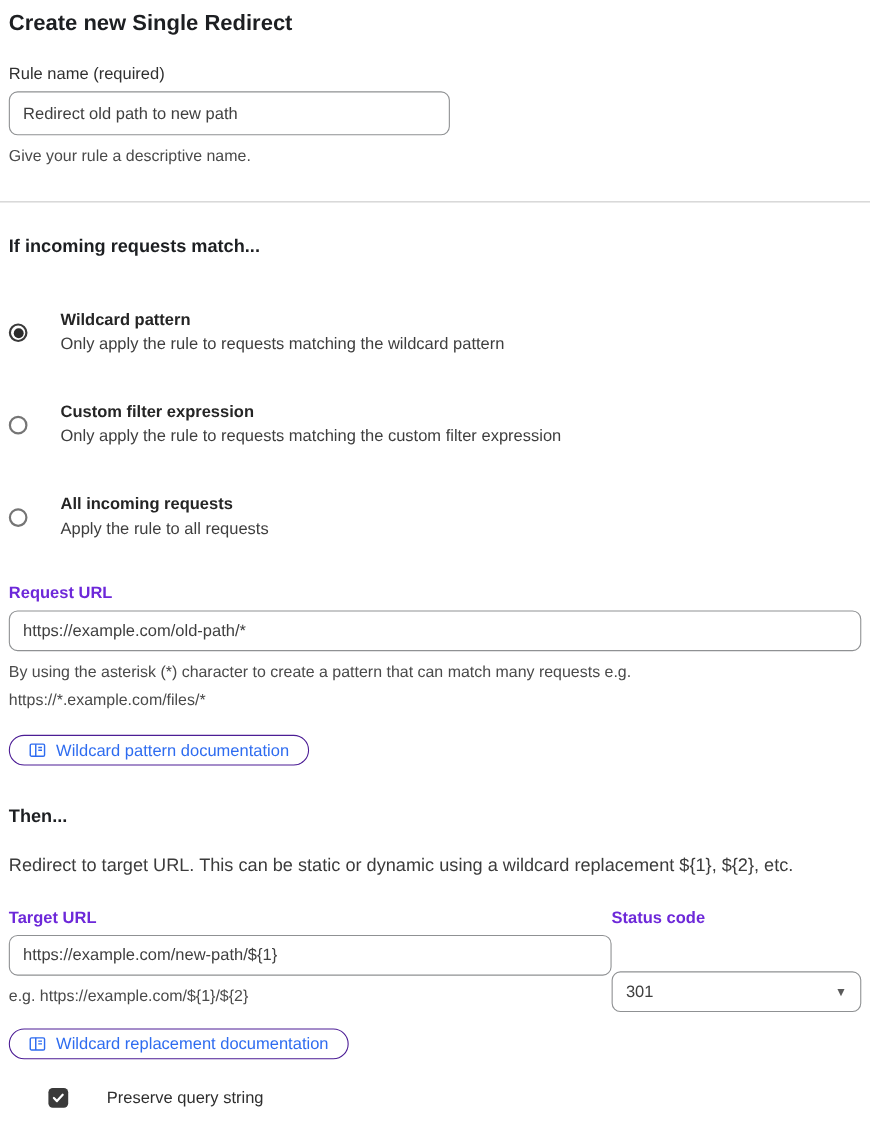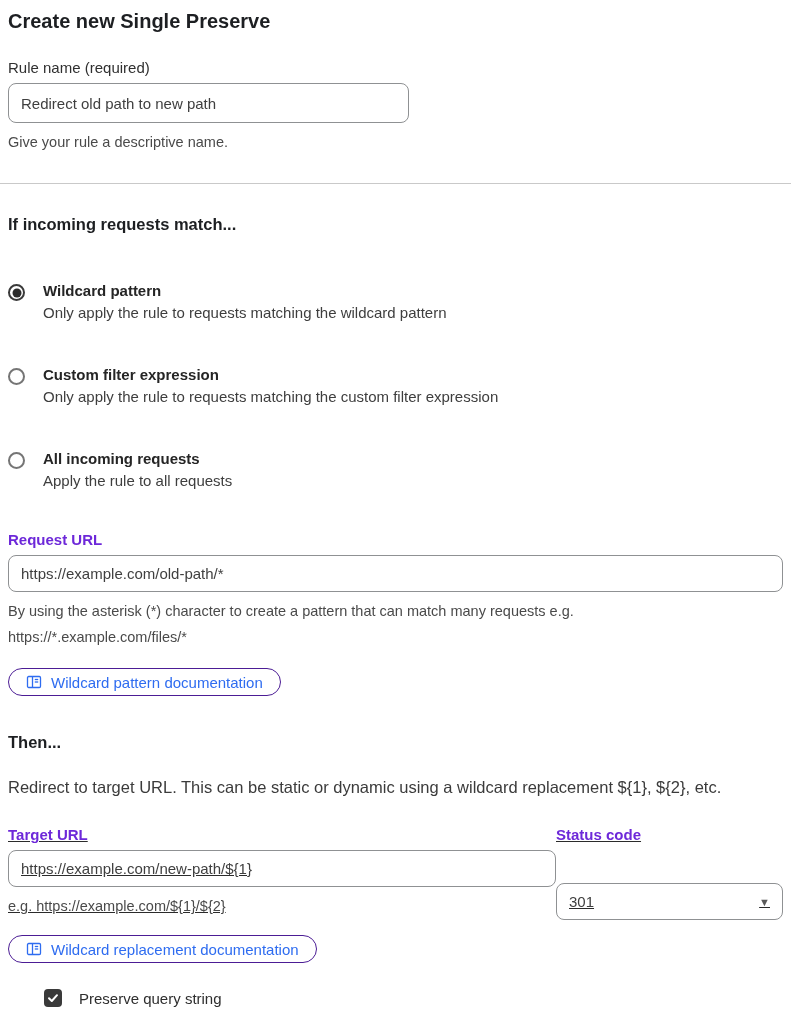--- a/index.html
+++ b/index.html
@@ -18,71 +18,71 @@
     height:40px; border:1px solid #8f9193; border-radius:8px;
     padding:0 12px; font-size:15px; color:#3f3f3f; background:#fff;
     font-family:"Liberation Sans", sans-serif; outline:none; display:block;
   }
   .rule-name-input { width:401px; }
   .full-input { width:100%; height:37px; }
   .help-text { font-size:14.5px; color:#4a4a4a; margin-top:7px; line-height:1.75; }
   .divider { border:none; border-top:1px solid #c9c9c9; margin-top:28px; margin-left:-8px; margin-right:-8px; }
   .section-heading { font-size:16.5px; font-weight:700; color:#1d1f22; margin-top:31px; }
   .radio-group { margin-top:40px; }
-  .radio-option { display:flex; align-items:flex-start; gap:18px; margin-top:22px; padding:8px 0; cursor:pointer; }
+  .radio-option { display:flex; align-items:center; gap:30px; margin-top:22px; padding:8px 0; cursor:pointer; }
   .radio-circle {
     width:17px; height:17px; border:2px solid #3a3a3a; border-radius:50%;
     flex:none; margin-top:2px; position:relative; background:#fff;
   }
   .radio-circle.unchecked { border-color:#757575; }
   .radio-circle.checked::after {
     content:""; position:absolute; left:50%; top:50%; transform:translate(-50%,-50%);
     width:9px; height:9px; border-radius:50%; background:#2b2b2b;
   }
   .radio-title { font-weight:700; font-size:15px; color:#252525; }
   .radio-desc { font-size:15px; color:#3e3e3e; margin-top:5px; }
   .bold-label { font-weight:700; color:#6d28d9; }
   .doc-button {
     display:inline-flex; align-items:center; gap:9px;
     margin-top:18px; height:28px; padding:0 17px;
     border:1px solid #4c1d95; border-radius:999px; background:#fff;
     color:#2e6cf0; font-size:15px; font-family:"Liberation Sans", sans-serif; cursor:pointer;
   }
   .doc-button svg { display:block; }
   .then-desc { font-size:16.5px; color:#3b3b3b; margin-top:26px; }
-  .two-col { display:flex; gap:0; margin-top:4px;text-decoration:underline; }
+  .two-col { display:flex; gap:0; margin-top:4px; }
   .col-left { flex:1; }
   .col-right { width:227px; flex:none; }
   .select-box {
     height:37px; border:1px solid #8f9193; border-radius:8px; background:#fff;
     display:flex; align-items:center; justify-content:space-between;
     padding:0 12px; font-size:15px; color:#3f3f3f; cursor:pointer;margin-top:40px;
   }
   .caret { font-size:11px; color:#5a5a5a; }
-  .checkbox-row { display:flex; align-items:center; gap:17px; margin-top:26px; cursor:pointer;padding-left:36px; }
+  .checkbox-row { display:flex; align-items:center; gap:35px; margin-top:26px; cursor:pointer;padding-left:36px; }
   .checkbox {
     width:18px; height:18px; background:#3a3a3a; border-radius:4px; flex:none;
     display:flex; align-items:center; justify-content:center;
   }
   .checkbox svg { display:block; }
   .checkbox-label { font-size:15px; color:#2e2e2e; }
   .footer { display:flex; justify-content:flex-end; gap:10px; margin-top:25px; }
   .btn {
     height:34px; border:none; border-radius:6px; font-size:15px;
     font-family:"Liberation Sans", sans-serif; cursor:pointer; padding:0 19px;
   }
   .btn-secondary { background:#e4e4e4; color:#2b2b2b; }
   .btn-primary { background:#0d6cf2; color:#ffffff; }
 </style>
 </head>
 <body>
 
 
 
-<h1 class="page-title">Create new Single Preserve</h1>
+<h1 class="page-title">Create new Single Redirect</h1>
 
 <label class="field-label">Rule name (required)</label>
 <input class="text-input rule-name-input" type="text" value="Redirect old path to new path" style="">
 <div class="help-text">Give your rule a descriptive name.</div>
 
 <hr class="divider">
 
 <h2 class="section-heading">If incoming requests match...</h2>
 
 <div class="radio-group">

